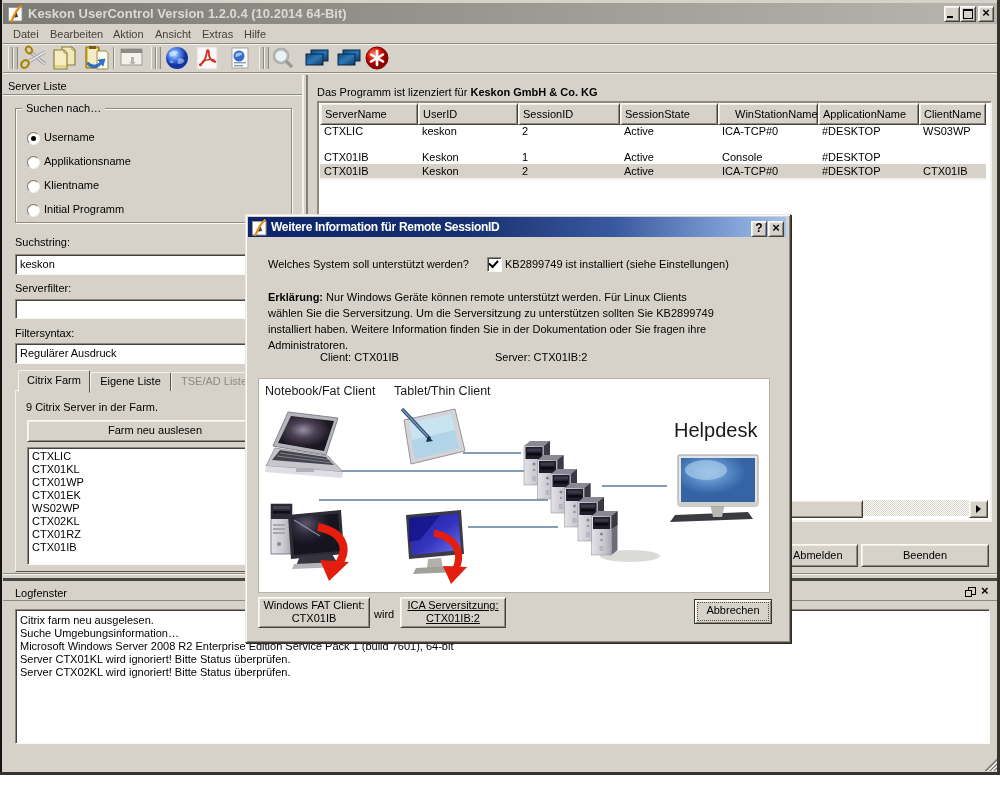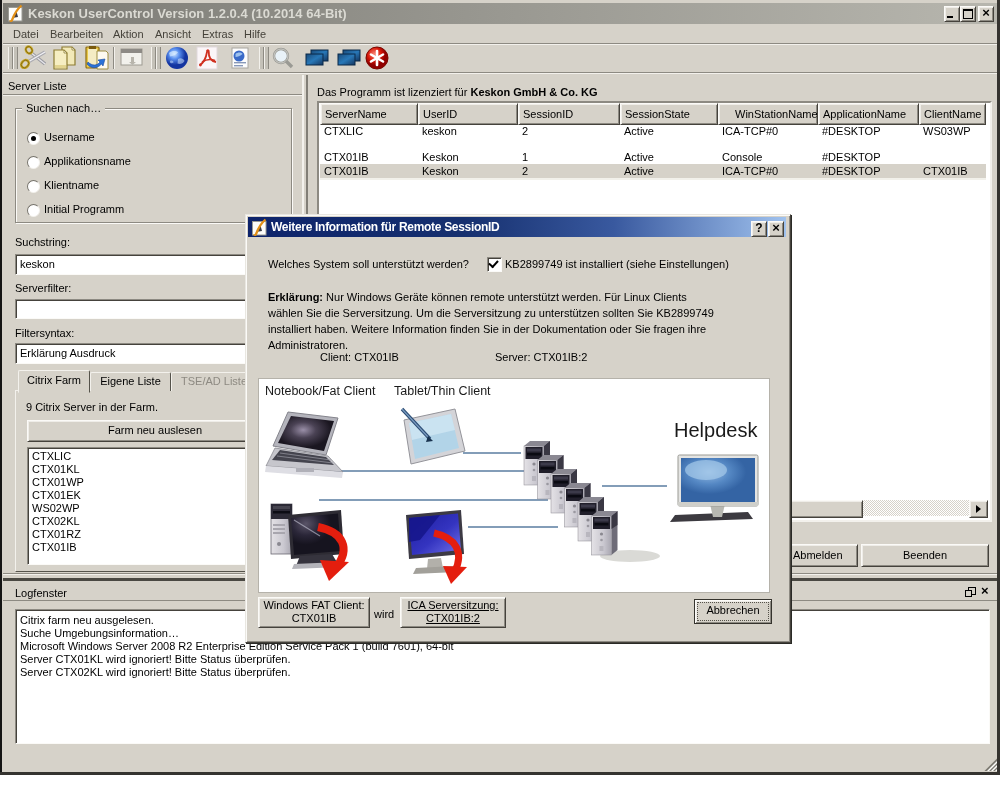--- a/index.html
+++ b/index.html
@@ -174,21 +174,21 @@
 <div class="a t12" style="left:44px;top:203px;">Initial Programm</div>
 
 <div class="a t12" style="left:15px;top:236px;">Suchstring:</div>
 <div class="a sunk" style="left:15px;top:254px;width:266px;height:19px;">
     <div class="t12" style="margin:3px 0 0 4px;">keskon</div>
   </div>
 <div class="a t12" style="left:15px;top:282px;">Serverfilter:</div>
 <div class="a sunk" style="left:15px;top:299px;width:266px;height:18px;"></div>
 <div class="a t12" style="left:15px;top:327px;">Filtersyntax:</div>
 <div class="a sunk" style="left:15px;top:343px;width:266px;height:19px;">
-    <div class="t12" style="margin:3px 0 0 4px;">Erklärung Ausdruck</div>
+    <div class="t12" style="margin:3px 0 0 4px;">Regulärer Ausdruck</div>
   </div>
 
 <div class="a" style="left:15px;top:390px;width:279px;height:180px;border:1px solid;border-color:#f3f1ec #55534b #55534b #f3f1ec;background:#d6d2c9;"></div>
 
 <div class="a" style="left:18px;top:370px;width:70px;height:21px;background:#d6d2c9;border:1px solid;border-color:#f3f1ec #55534b #d6d2c9 #f3f1ec;border-radius:2px 2px 0 0;text-align:center;">
     <div class="t12" style="margin-top:3px;">Citrix Farm</div>
   </div>
 <div class="a" style="left:90px;top:372px;width:79px;height:18px;background:#d6d2c9;border:1px solid;border-color:#f3f1ec #55534b #55534b #f3f1ec;border-bottom:none;border-radius:2px 2px 0 0;text-align:center;">
     <div class="t12" style="margin-top:2px;">Eigene Liste</div>
   </div>

